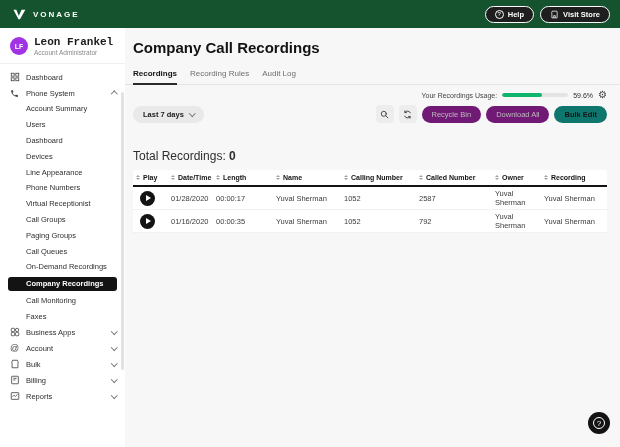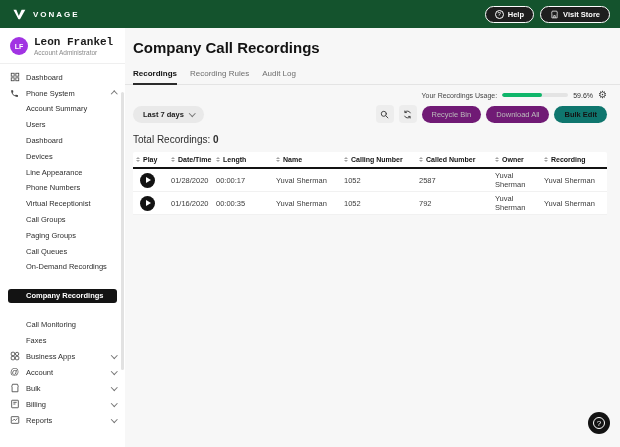--- a/index.html
+++ b/index.html
@@ -33,21 +33,21 @@
   .user-role { font-size:6.5px; color:#8a8a8a; margin-top:1px; }
   .nav { padding-top:5px; }
   .nav-item { height:16px; display:flex; align-items:center; padding:0 9px; font-size:7.5px;
     color:#2e2e2e; cursor:pointer; }
   .nav-item .nico { width:11px; height:11px; margin-right:6px; display:flex; align-items:center;
     justify-content:center; color:#444; font-size:9px; line-height:1; }
   .nav-item .lbl { flex:1; white-space:nowrap; }
   .sub-item { height:15.8px; display:flex; align-items:center; padding-left:26px; font-size:7.5px;
     color:#2e2e2e; cursor:pointer; white-space:nowrap; }
   .sub-item.active { background:#131313; color:#fff; font-weight:bold; border-radius:3px;
-    margin:14px 8px; padding-left:18px; height:14px; }
+    margin:2px 8px; padding-left:18px; height:14px; }
   .chev { width:4.5px; height:4.5px; border-right:1.2px solid #767676; border-bottom:1.2px solid #767676;
     transform:rotate(45deg); margin-top:-2px; flex:none; }
   .chev.up { transform:rotate(-135deg); margin-top:2px; }
   
   .main { flex:1; padding:0 13px 0 8px; position:relative; }
   .page-title { font-size:15px; font-weight:bold; color:#131313; margin-top:11px; }
   .tabs { display:flex; gap:13px; margin:13px -13px 3px -8px; padding:0 13px 0 8px;
     border-bottom:1px solid #e4e4e4; }
   .tab { font-size:8px; color:#6e6e6e; padding-bottom:5px; cursor:pointer; }
   .tab.active { color:#131313; font-weight:bold; border-bottom:2.5px solid #2b2b2b; margin-bottom:-1px; }
@@ -60,21 +60,21 @@
   .controls { display:flex; justify-content:space-between; align-items:center; margin-top:5px; }
   .filter-btn { display:flex; align-items:center; gap:6px; background:#e9e9e9; border-radius:9px;
     height:17px; padding:0 10px; font-size:7.5px; font-weight:bold; color:#1a1a1a; cursor:pointer; }
   .right-controls { display:flex; align-items:center; gap:5px; }
   .icon-btn { width:18px; height:18px; border-radius:4px; background:#ededed; display:flex;
     align-items:center; justify-content:center; cursor:pointer; }
   .ctl-btn { height:17px; padding:0 10px; border-radius:9px; background:#701a75; font-size:7.5px;
     display:flex; align-items:center; cursor:pointer; }
   .ctl-btn.disabled { color:#bcbcbc; }
   .ctl-btn.primary { color:#131313; font-weight:bold; background:#0f766e; }
-  .total { font-size:10px; color:#2e2e2e; margin-top:11px; }
+  .total { font-size:12px; color:#2e2e2e; margin-top:26px; }
   .total b { font-weight:bold; }
   
   .table { margin-top:7px; background:#fff; border-radius:2px; }
   .thead, .trow { display:grid; grid-template-columns:35px 45px 60px 68px 75px 76px 49px 1fr;
     align-items:center; padding:0 3px; }
   .thead { height:17px; border-bottom:2px solid #131313; }
   .th { display:flex; align-items:center; gap:3px; font-size:7px; font-weight:bold; color:#131313; cursor:pointer; }
   .sort { display:flex; flex-direction:column; gap:1.5px; }
   .sort i { display:block; width:0; height:0; border-left:2px solid transparent; border-right:2px solid transparent; }
   .sort .u { border-bottom:2.5px solid #a2a2a2; }

